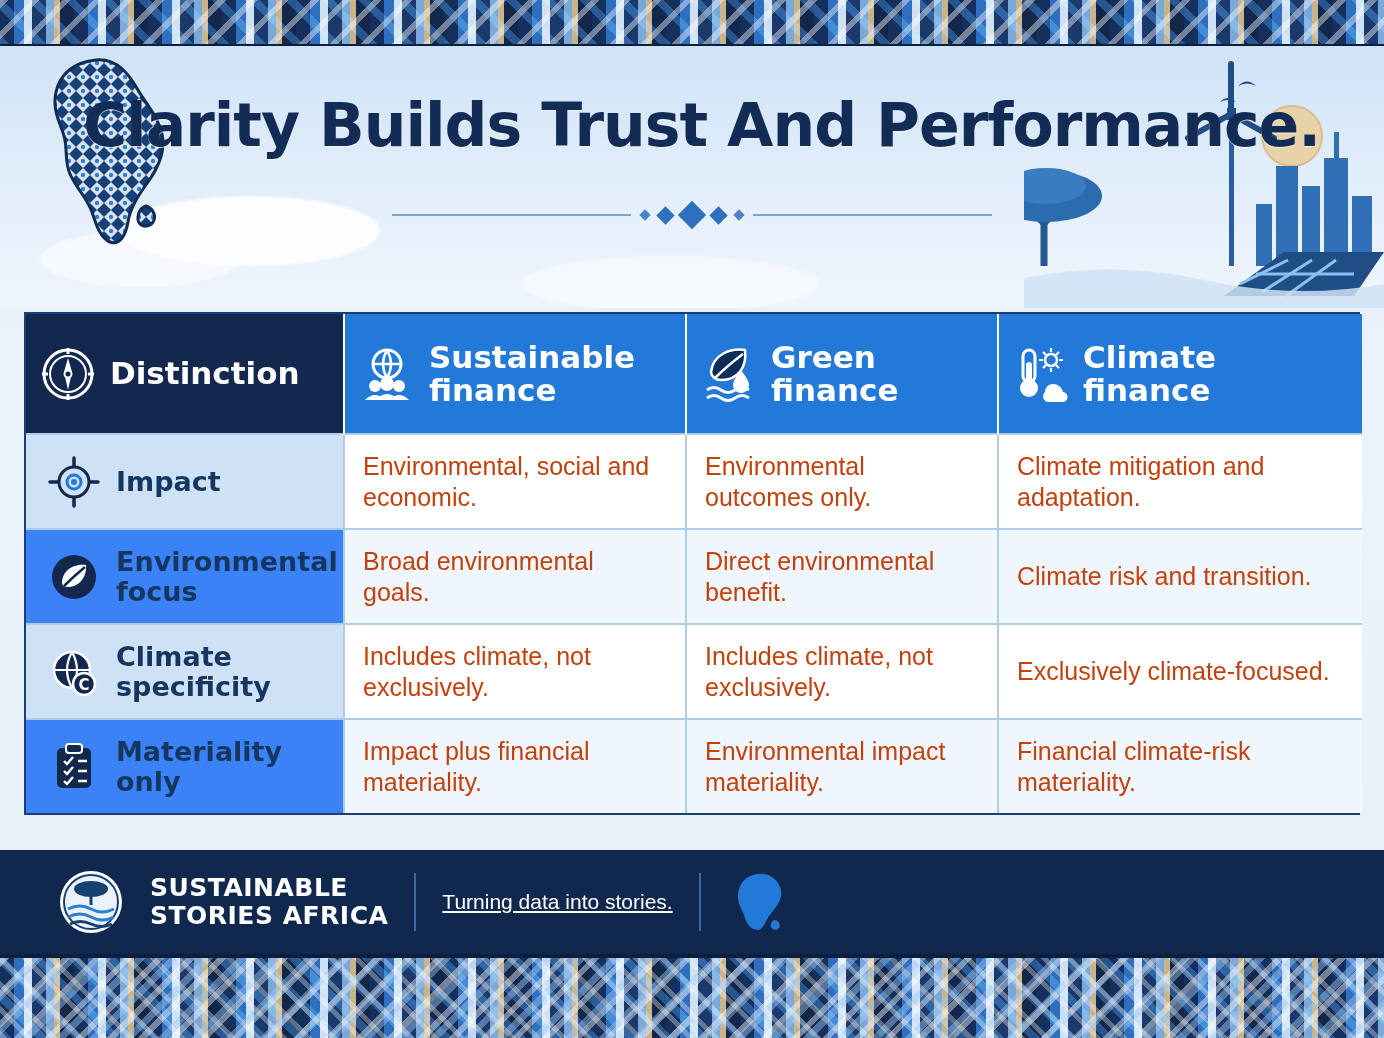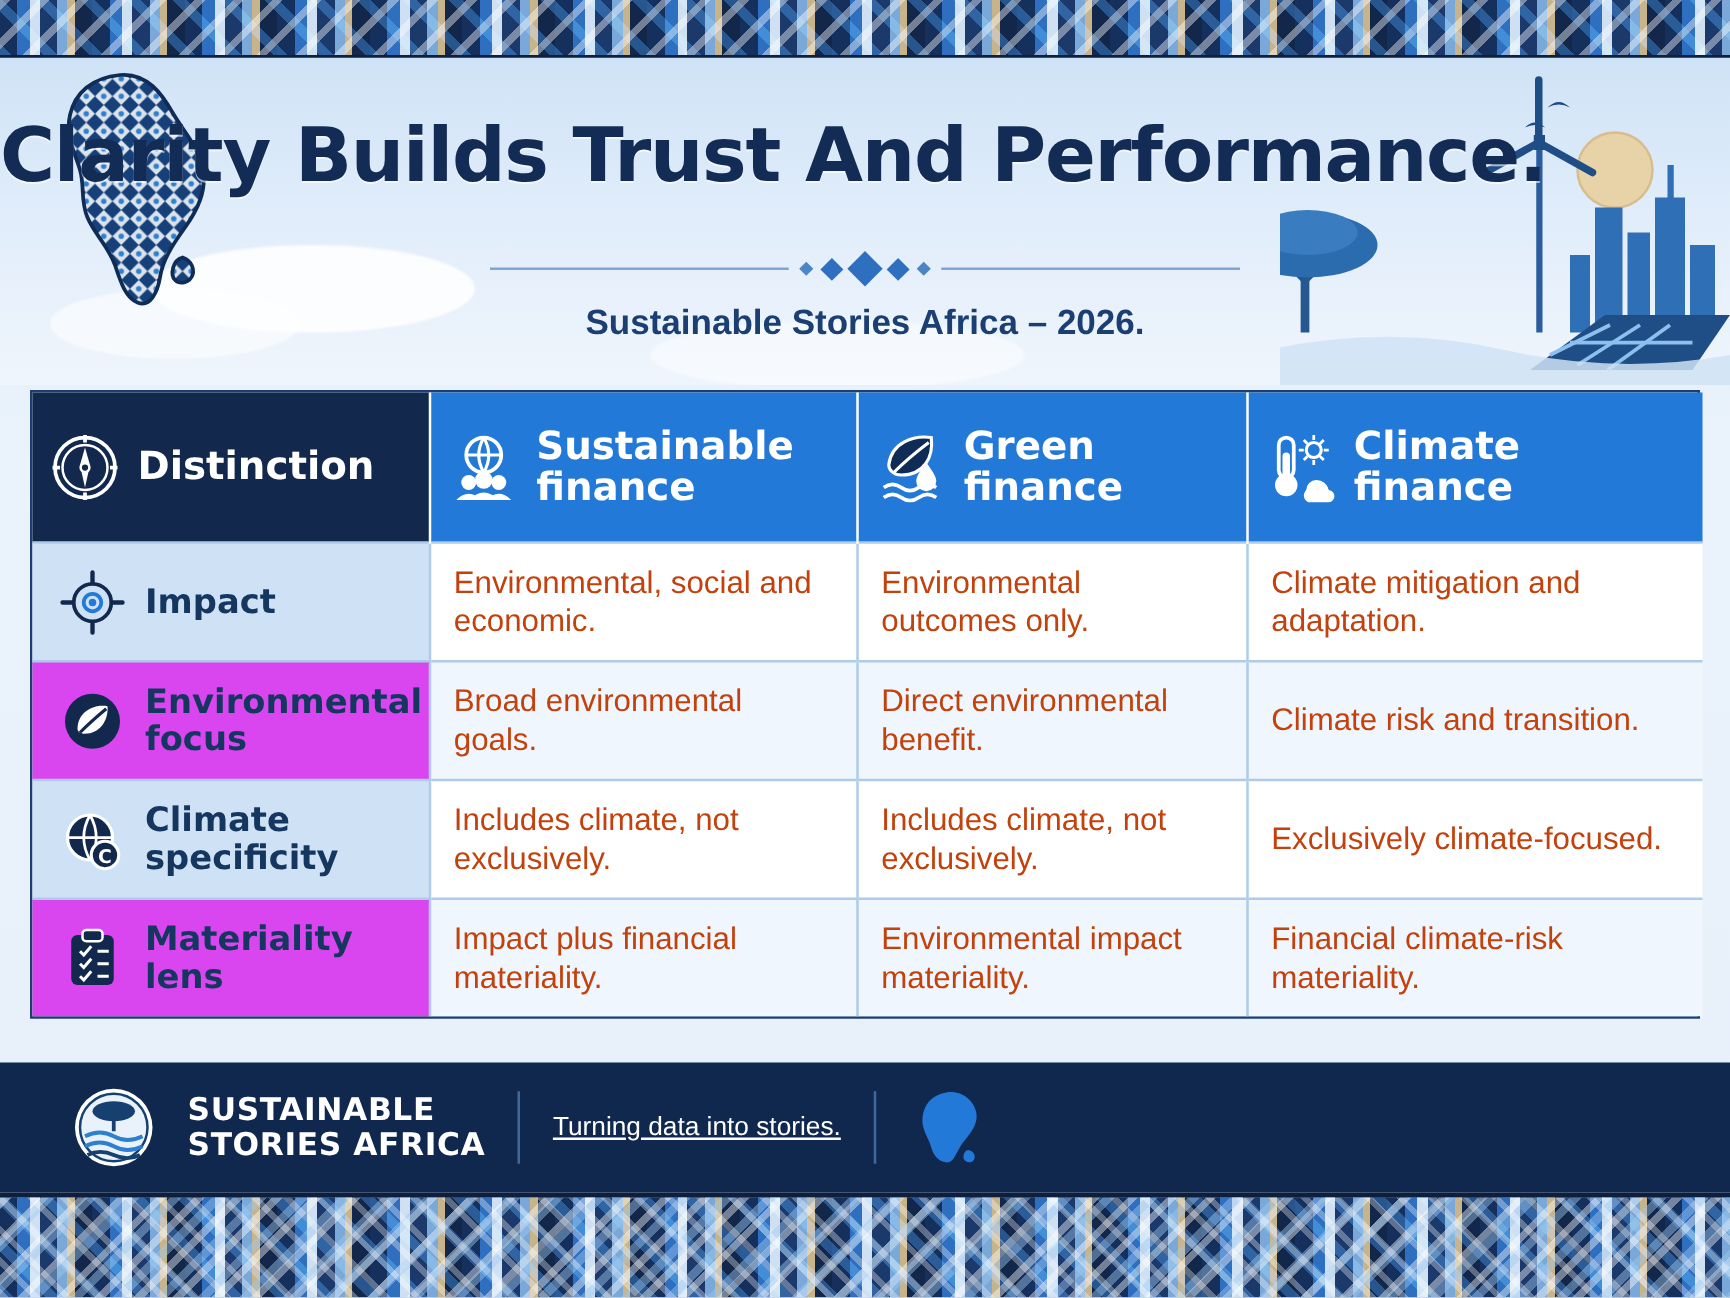--- a/index.html
+++ b/index.html
@@ -61,21 +61,21 @@
   }
   .cloud {
     position: absolute; border-radius: 50%; background: rgba(255,255,255,.85);
     filter: blur(1px);
   }
   .africa-emblem {
     position: absolute; left: 34px; top: 10px; width: 150px; height: 200px;
   }
   .title {
     position: absolute; top: 44px; left: 0; width: 1320px;
-    text-align: left;
+    text-align: right;
     font-family: "DejaVu Sans", sans-serif;
     font-weight: bold;
     font-size: 60px;
     letter-spacing: -1px;
     color: #132c55;
     text-shadow: 0 1px 0 rgba(255,255,255,.6);
   }
   .divider {
     position: absolute; top: 154px; left: 392px; width: 600px; height: 30px;
     display: flex; align-items: center; justify-content: center; gap: 10px;
@@ -142,21 +142,21 @@
   }
   tbody td:last-child { border-right: none; }
   tbody tr td.rowhead {
     background: #cfe2f5;
     font-family: "DejaVu Sans", sans-serif;
     font-weight: bold;
     font-size: 27px;
     color: #14365f;
     padding-left: 22px;
   }
-  tbody tr.alt td { background: #d946ef; }
+  tbody tr.alt td { background: #3b82f6; }
   tbody tr td.val { background: #ffffff; }
   tbody tr.alt td.val { background: #eff6fd; }
   .rowhead-inner { display: flex; align-items: center; gap: 16px; }
   .rowicon { flex: 0 0 auto; width: 52px; height: 52px; }
   .rowlabel { line-height: 1.1; }
 
   
   .footer {
     position: absolute; left: 0; bottom: 84px; width: 1384px; height: 104px;
     background: #11284e;
@@ -252,21 +252,20 @@
     <div class="divider">
       <span class="line"></span>
       <span class="dmd small"></span>
       <span class="dmd"></span>
       <span class="dmd big"></span>
       <span class="dmd"></span>
       <span class="dmd small"></span>
       <span class="line"></span>
     </div>
 
-    <div class="subtitle">Sustainable Stories Africa – 2026.</div>
   </div>
 
   <div class="table-wrap">
     <table>
       <colgroup>
           <col class="c0">
           <col class="c1">
           <col class="c2">
           <col class="c3">
         </colgroup>
@@ -399,21 +398,21 @@
           <td class="rowhead">
             <div class="rowhead-inner">
               <svg class="rowicon" viewBox="0 0 52 52">
                 <rect x="9" y="7" width="34" height="40" rx="5" fill="#12284d"></rect>
                 <rect x="18" y="3" width="16" height="9" rx="3" fill="#12284d" stroke="#ffffff" stroke-width="2"></rect>
                 <path d="M16 20 l3 3 l6 -7 M16 30 l3 3 l6 -7 M16 40 l3 3 l6 -7" stroke="#ffffff" stroke-width="2.4" fill="none"></path>
                 <path d="M30 20 h9 M30 30 h9 M30 40 h9" stroke="#ffffff" stroke-width="2.4"></path>
               </svg>
               <div class="rowlabel">
                 <div>Materiality</div>
-                <div>lens</div>
+                <div>only</div>
               </div>
             </div>
           </td>
           <td class="val">Impact plus financial materiality.</td>
           <td class="val">Environmental impact materiality.</td>
           <td class="val">Financial climate-risk materiality.</td>
         </tr>
       </tbody>
     </table>
   </div>

